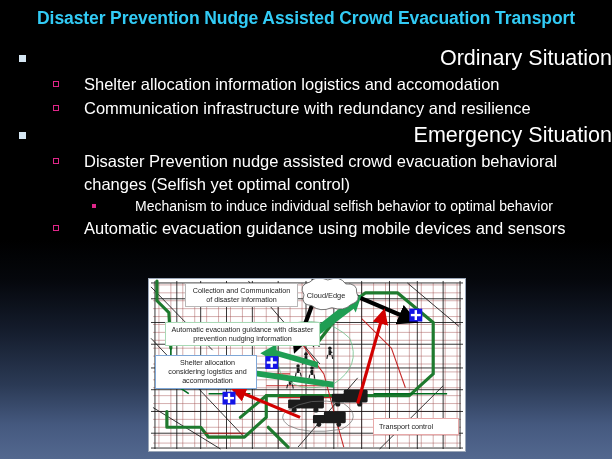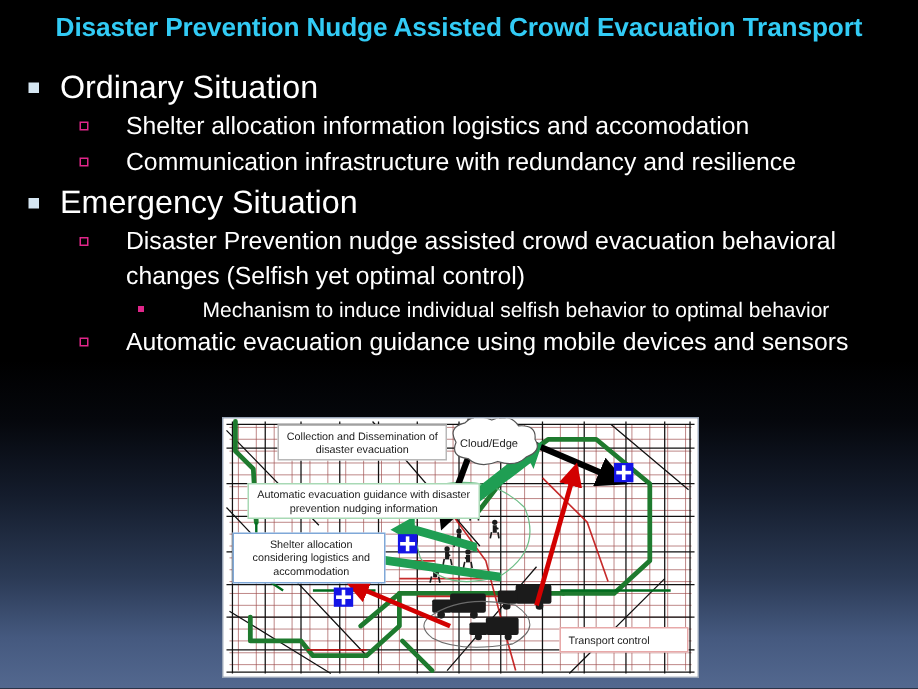--- a/index.html
+++ b/index.html
@@ -25,21 +25,21 @@
   
   #body{position:absolute;left:0;top:42px;width:612px;}
   .row{display:flex;align-items:flex-start;color:#ffffff;}
   .bl{flex:0 0 auto;display:flex;justify-content:center;}
   .txt{flex:1 1 auto;}
 
   
   .lvl1{margin-top:2px;}
   .lvl1 .bl{width:28px;padding-left:8px;padding-top:11px;}
   .lvl1 .bl i{display:block;width:7px;height:7px;background:#d5e6f2;}
-  .lvl1 .txt{font-size:21.5px;line-height:28px;padding-left:4px;}
+  .lvl1 .txt{font-size:21.5px;line-height:28px;padding-left:4px;text-align:right;}
 
   
   .lvl2{margin-top:1px;}
   .lvl2 .bl{width:48px;padding-left:32px;padding-top:8px;}
   .lvl2 .bl i{display:block;width:6px;height:6px;border:1.4px solid #e0268a;background:transparent;box-sizing:border-box;}
   .lvl2 .txt{font-size:16.5px;line-height:22.5px;padding-left:4px;padding-right:14px;}
 
   
   .lvl3{margin-top:1px;}
   .lvl3 .bl{width:72px;padding-left:58px;padding-top:8px;}
@@ -289,20 +289,20 @@
           <rect x="1.5" y="5.3" width="10" height="2.4" fill="#ffffff"></rect>
         </g>
       </g>
 
       <g>
         <path d="M156 16 Q150 6 162 3 Q168 -4 180 1 Q192 -4 198 5 Q210 4 209 14
                  Q214 22 203 26 Q196 33 184 29 Q172 34 164 27 Q152 26 156 16 Z" fill="#ffffff" stroke="#555555" stroke-width="0.8"></path>
       </g>
     </svg>
 
-    <div class="callout" id="co-collection">Collection and Dissemination of disaster evacuation</div>
+    <div class="callout" id="co-collection">Collection and Communication of disaster information</div>
     <div class="callout" id="co-auto">Automatic evacuation guidance with disaster prevention nudging information</div>
     <div class="callout" id="co-shelter">Shelter allocation considering logistics and accommodation</div>
     <div class="callout" id="co-transport">Transport control</div>
     <div class="callout" id="co-cloud">Cloud/Edge</div>
 
   </div>
 </div>
 
 </body></html>

